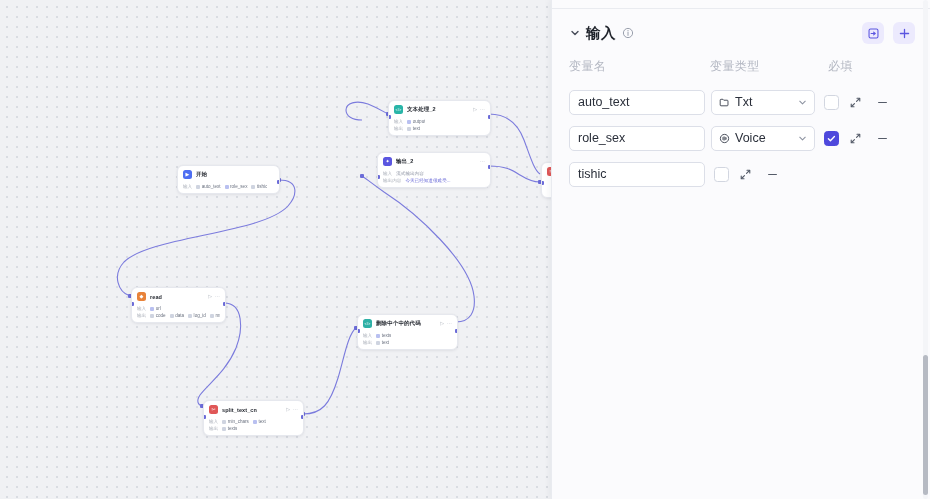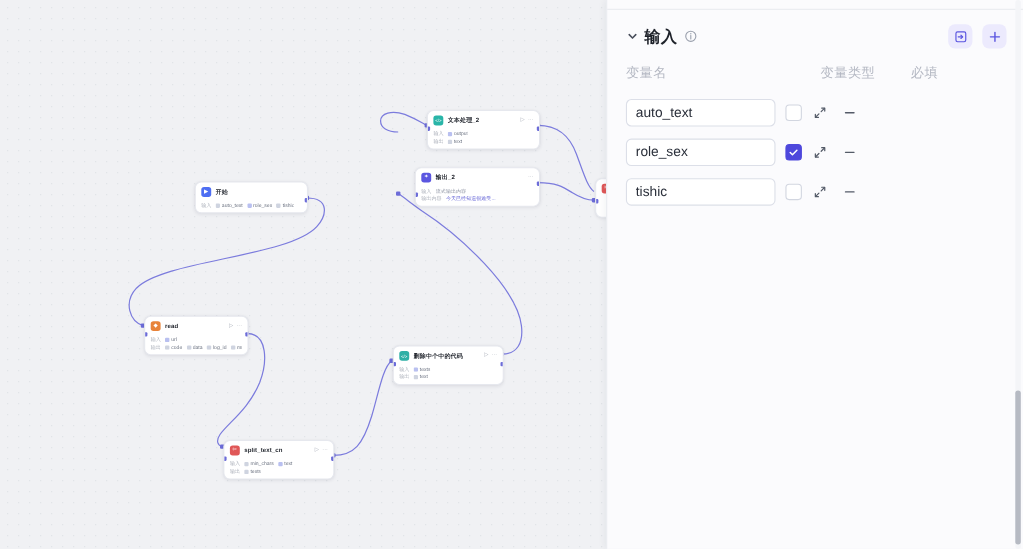--- a/index.html
+++ b/index.html
@@ -105,21 +105,21 @@
   .hdr-btn + .hdr-btn{margin-left:9px;}
 
   
   .cols{
     position:absolute;left:0;top:58px;width:379px;height:18px;
   }
   .col-lab{
     position:absolute;font-size:12px;color:#b3b7c2;white-space:nowrap;letter-spacing:.4px;
   }
   .col-name{left:17px;}
-  .col-type{left:158px;margin-left:36px;}
+  .col-type{left:158px;}
   .col-req{left:276px;}
 
   
   .rows{position:absolute;left:0;top:84px;width:379px;}
   .row{position:relative;height:36px;display:flex;align-items:center;padding:0 16px 0 17px;box-sizing:border-box;}
   .inp{
     width:136px;height:25px;box-sizing:border-box;
     border:1px solid #dcdfe8;border-radius:5px;background:#fff;
     font-family:inherit;font-size:12.5px;color:#2a2f3a;
     padding:0 8px;outline:none;flex:0 0 auto;
@@ -464,38 +464,65 @@
     <div class="cols">
       <span class="col-lab col-name">变量名</span>
       <span class="col-lab col-type">变量类型</span>
       <span class="col-lab col-req">必填</span>
     </div>
 
     <div class="rows">
 
       <div class="row">
         <input class="inp" type="text" value="auto_text" style="">
+        <div class="sel">
+          <span class="sel-ico">
+            <svg width="11" height="11" viewBox="0 0 12 12" fill="none">
+                <path d="M1.3 3.4a.9.9 0 0 1 .9-.9h2.1l.9 1h3.7a.9.9 0 0 1 .9.9v4.3a.9.9 0 0 1-.9.9H2.2a.9.9 0 0 1-.9-.9V3.4Z" stroke="#3d4350" stroke-width="1"></path>
+              </svg>
+          </span>
+          <span class="sel-txt">Txt</span>
+          <span class="sel-caret">
+            <svg width="11" height="11" viewBox="0 0 12 12" fill="none">
+                <path d="M3 4.6L6 7.5L9 4.6" stroke="#8c92a0" stroke-width="1.15" stroke-linecap="round" stroke-linejoin="round"></path>
+              </svg>
+          </span>
+        </div>
         <span class="chk"></span>
         <span class="rowbtn">
           <svg width="13" height="13" viewBox="0 0 14 14" fill="none">
             <path d="M8.6 2.4h3v3" stroke="#545b68" stroke-width="1.2" stroke-linecap="round" stroke-linejoin="round"></path>
             <path d="M11.3 2.7L8.1 5.9" stroke="#545b68" stroke-width="1.2" stroke-linecap="round"></path>
             <path d="M5.4 11.6h-3v-3" stroke="#545b68" stroke-width="1.2" stroke-linecap="round" stroke-linejoin="round"></path>
             <path d="M2.7 11.3L5.9 8.1" stroke="#545b68" stroke-width="1.2" stroke-linecap="round"></path>
           </svg>
         </span>
         <span class="rowbtn minus">
           <svg width="13" height="13" viewBox="0 0 14 14" fill="none">
               <path d="M2.8 7h8.4" stroke="#545b68" stroke-width="1.25" stroke-linecap="round"></path>
             </svg>
         </span>
       </div>
 
       <div class="row">
         <input class="inp" type="text" value="role_sex" style="">
+        <div class="sel">
+          <span class="sel-ico">
+            <svg width="11" height="11" viewBox="0 0 12 12" fill="none">
+              <circle cx="6" cy="6" r="4.5" stroke="#3d4350" stroke-width="1"></circle>
+              <path d="M4.3 4.9v2.2M5.5 4.1v3.8M6.7 4.7v2.6M7.8 5.3v1.4" stroke="#3d4350" stroke-width="0.95" stroke-linecap="round"></path>
+            </svg>
+          </span>
+          <span class="sel-txt">Voice</span>
+          <span class="sel-caret">
+            <svg width="11" height="11" viewBox="0 0 12 12" fill="none">
+                <path d="M3 4.6L6 7.5L9 4.6" stroke="#8c92a0" stroke-width="1.15" stroke-linecap="round" stroke-linejoin="round"></path>
+              </svg>
+          </span>
+        </div>
         <span class="chk on">
           <svg width="11" height="11" viewBox="0 0 12 12" fill="none">
               <path d="M2.6 6.2L4.8 8.4L9.2 3.9" stroke="#ffffff" stroke-width="1.5" stroke-linecap="round" stroke-linejoin="round"></path>
             </svg>
         </span>
         <span class="rowbtn">
           <svg width="13" height="13" viewBox="0 0 14 14" fill="none">
             <path d="M8.6 2.4h3v3" stroke="#545b68" stroke-width="1.2" stroke-linecap="round" stroke-linejoin="round"></path>
             <path d="M11.3 2.7L8.1 5.9" stroke="#545b68" stroke-width="1.2" stroke-linecap="round"></path>
             <path d="M5.4 11.6h-3v-3" stroke="#545b68" stroke-width="1.2" stroke-linecap="round" stroke-linejoin="round"></path>

